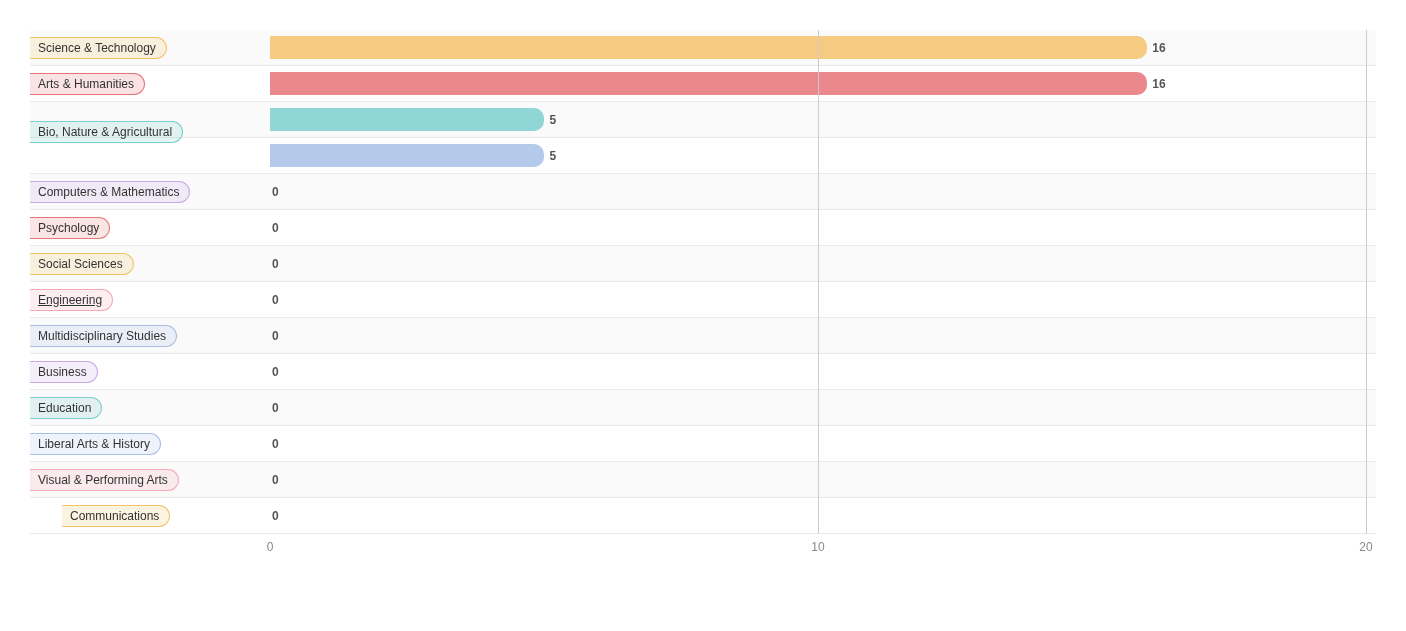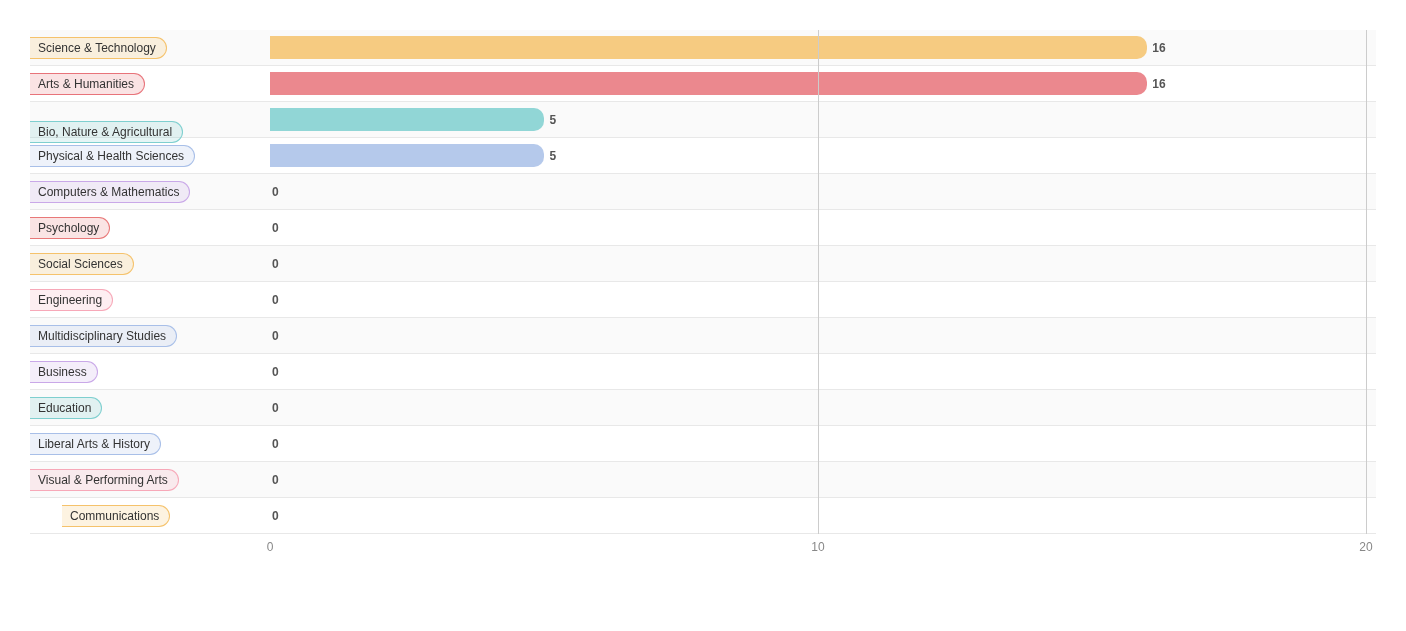--- a/index.html
+++ b/index.html
@@ -108,21 +108,20 @@
         </div>
       </div>
       <div class="bar-row" style="padding-left: 240px; position: relative; height: 36px;">
         <span class="bar-label" style="background-color: rgba(126, 207, 207, 0.2); border-color: rgb(126, 207, 207); max-width: 250px; left: 0px; margin-top: 12px;">Bio, Nature &amp; Agricultural</span>
         <div style="position: absolute; inset: 6px 10px 6px 240px;">
           <div class="bar-fill" style="width: 25%; background-color: rgb(126, 207, 207); position: absolute; top: 0px; height: 100%; border-radius: 0px 10px 10px 0px;"></div>
           <span class="bar-value" style="position: absolute; top: 50%; transform: translateY(-50%); left: 25.5%; font-size: 12px; color: rgb(85, 85, 85); font-weight: bold;">5</span>
         </div>
       </div>
       <div class="bar-row" style="padding-left: 240px; position: relative; height: 36px;">
-        <span class="bar-label" style="background-color: rgba(168, 191, 232, 0.2); border-color: rgb(168, 191, 232); max-width: 250px; left: 0px;">Physical &amp; Health Sciences</span>
         <div style="position: absolute; inset: 6px 10px 6px 240px;">
           <div class="bar-fill" style="width: 25%; background-color: rgb(168, 191, 232); position: absolute; top: 0px; height: 100%; border-radius: 0px 10px 10px 0px;"></div>
           <span class="bar-value" style="position: absolute; top: 50%; transform: translateY(-50%); left: 25.5%; font-size: 12px; color: rgb(85, 85, 85); font-weight: bold;">5</span>
         </div>
       </div>
       <div class="bar-row" style="padding-left: 240px; position: relative; height: 36px;">
         <span class="bar-label" style="background-color: rgba(201, 168, 232, 0.2); border-color: rgb(201, 168, 232); max-width: 250px; left: 0px;">Computers &amp; Mathematics</span>
         <div style="position: absolute; inset: 6px 10px 6px 240px;">
           <span class="bar-value" style="position: absolute; top: 50%; transform: translateY(-50%); left: 2px; font-size: 12px; color: rgb(85, 85, 85); font-weight: bold;">0</span>
         </div>
@@ -133,21 +132,21 @@
           <span class="bar-value" style="position: absolute; top: 50%; transform: translateY(-50%); left: 2px; font-size: 12px; color: rgb(85, 85, 85); font-weight: bold;">0</span>
         </div>
       </div>
       <div class="bar-row" style="padding-left: 240px; position: relative; height: 36px;">
         <span class="bar-label" style="background-color: rgba(245, 194, 107, 0.2); border-color: rgb(245, 194, 107); max-width: 250px; left: 0px;">Social Sciences</span>
         <div style="position: absolute; inset: 6px 10px 6px 240px;">
           <span class="bar-value" style="position: absolute; top: 50%; transform: translateY(-50%); left: 2px; font-size: 12px; color: rgb(85, 85, 85); font-weight: bold;">0</span>
         </div>
       </div>
       <div class="bar-row" style="padding-left: 240px; position: relative; height: 36px;">
-        <span class="bar-label" style="background-color: rgba(247, 168, 184, 0.2); border-color: rgb(247, 168, 184); max-width: 250px; left: 0px;">Engineering</span>
+        <span class="bar-label" style="background-color: rgba(247, 168, 184, 0.2); border-color: rgb(247, 168, 184); max-width: 250px; left: 0px; text-decoration: underline;">Engineering</span>
         <div style="position: absolute; inset: 6px 10px 6px 240px;">
           <span class="bar-value" style="position: absolute; top: 50%; transform: translateY(-50%); left: 2px; font-size: 12px; color: rgb(85, 85, 85); font-weight: bold;">0</span>
         </div>
       </div>
       <div class="bar-row" style="padding-left: 240px; position: relative; height: 36px;">
         <span class="bar-label" style="background-color: rgba(168, 191, 232, 0.2); border-color: rgb(168, 191, 232); max-width: 250px; left: 0px;">Multidisciplinary Studies</span>
         <div style="position: absolute; inset: 6px 10px 6px 240px;">
           <span class="bar-value" style="position: absolute; top: 50%; transform: translateY(-50%); left: 2px; font-size: 12px; color: rgb(85, 85, 85); font-weight: bold;">0</span>
         </div>
       </div>

